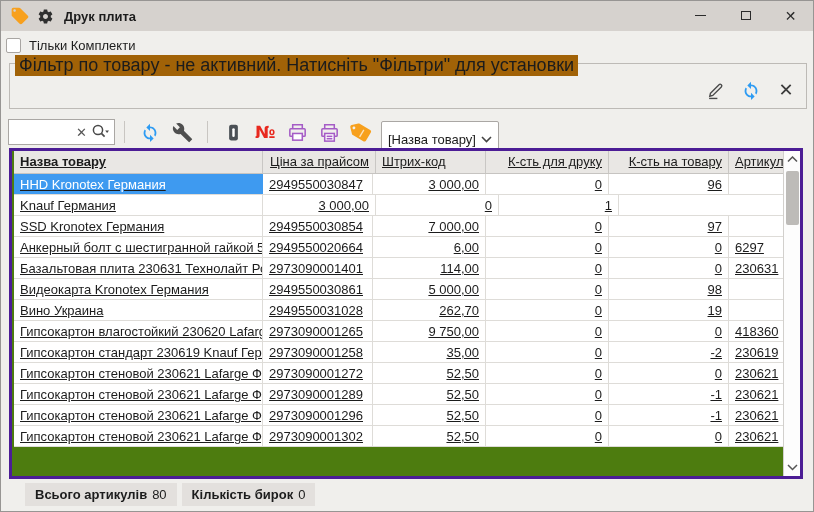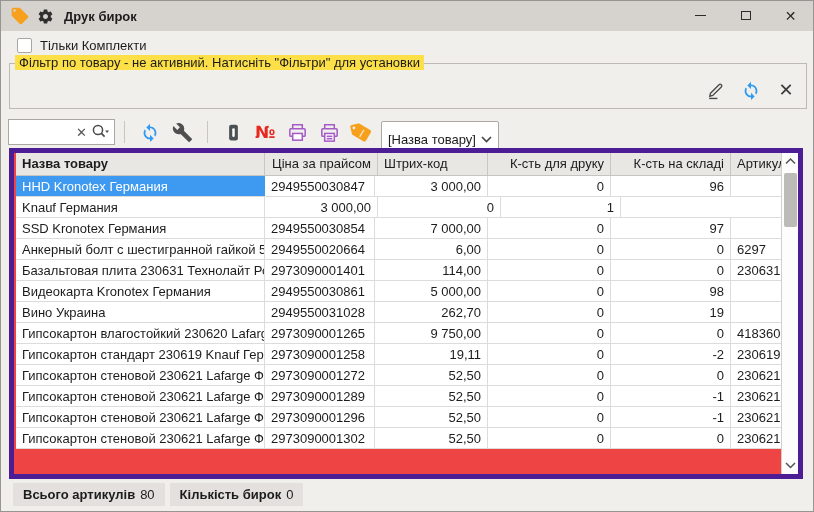--- a/index.html
+++ b/index.html
@@ -14,76 +14,76 @@
   .titlebar{position:absolute;left:0;top:0;width:100%;height:30px;background:#d6d2ce;display:flex;align-items:center;}
   .titlebar .appicon{width:20px;height:20px;margin-left:9px;}
   .titlebar .gear{width:17px;height:17px;margin-left:7px;}
   .titlebar .title{margin-left:10px;font-size:13px;font-weight:bold;}
   .winbtns{position:absolute;right:0;top:0;height:30px;display:flex;}
   .winbtn{width:45px;height:29px;display:flex;align-items:center;justify-content:center;cursor:default;}
   .minglyph{width:11px;height:1.5px;background:#2b2b2b;}
   .maxglyph{width:10px;height:9px;border:1.4px solid #2b2b2b;}
   .closeglyph{font-size:14px;color:#2b2b2b;line-height:1;}
   
-  .chkrow{position:absolute;left:16px;top:37px;display:flex;align-items:flex-end;}
+  .chkrow{position:absolute;left:5px;top:37px;display:flex;align-items:flex-end;}
   .chkbox{width:15px;height:15px;background:#fff;border:1px solid #a9a6a3;border-radius:2px;}
   .chklabel{margin-left:8px;font-size:13px;}
   
   .groupbox{position:absolute;left:8px;top:62px;width:798px;height:46px;border:1px solid #bdbab6;}
-  .grouplabel{position:absolute;left:5px;top:-9px;background:#fde047;padding:0 4px;font-size:13px;white-space:nowrap;}
+  .grouplabel{position:absolute;left:5px;top:-9px;background:#a16207;padding:0 4px;font-size:18px;white-space:nowrap;}
   .groupicons{position:absolute;right:8px;bottom:6px;display:flex;align-items:center;gap:11px;}
   .gicon{width:24px;height:24px;display:flex;align-items:center;justify-content:center;}
   .xglyph{font-size:18px;color:#3c3c3c;line-height:1;}
   
   .toolbar{position:absolute;left:0;top:116px;width:100%;height:30px;display:flex;align-items:center;}
   .searchbox{margin-left:7px;width:107px;height:26px;background:#fff;border:1px solid #aaa7a4;display:flex;align-items:center;}
   .searchval{flex:1;border:0;outline:0;background:transparent;font:13px "Liberation Sans",sans-serif;min-width:0;padding:0 0 0 5px;}
   .clearx{font-size:13px;color:#555;padding:0 4px;}
   .magwrap{display:flex;align-items:center;padding-right:4px;}
   .tsep{width:1px;height:22px;background:#c9c6c2;margin:0 9px;}
   .ticon{width:26px;height:26px;display:flex;align-items:center;justify-content:center;margin:0 3px;}
   .numicon{font-size:17px;font-weight:bold;color:#e8281e;font-family:"DejaVu Sans",sans-serif;}
   .combo{width:118px;height:37px;background:#fff;border:1px solid #aaa7a4;border-radius:2px;display:flex;align-items:center;margin-left:4px;margin-top:15px;}
   .comboval{flex:1;font-size:13px;padding-left:6px;white-space:nowrap;overflow:hidden;}
   .combochv{padding-right:6px;display:flex;align-items:center;}
   
-  .table{position:absolute;left:8px;top:147px;width:794px;height:331px;border:5px solid #4c1d95;background:#ef4444;display:flex;}
+  .table{position:absolute;left:8px;top:147px;width:794px;height:331px;border:3px solid #4c1d95;background:#4d7c0f;display:flex;text-decoration:underline;}
   .tmain{flex:1;overflow:hidden;padding-left:2px;}
   .thead{display:flex;height:23px;background:#e9e7e4;border-bottom:1px solid #c6c4c1;}
   .hcell{font-size:13px;line-height:22px;padding:0 6px;border-right:1px solid #c9c7c4;white-space:nowrap;overflow:hidden;}
   .hcell.bold{font-weight:bold;}
   .trow{display:flex;height:21px;border-bottom:1px solid #dedcd8;background:#fff;}
   .tcell{font-size:13px;line-height:22.5px;padding:0 6px;border-right:1px solid #dedcd8;white-space:nowrap;overflow:hidden;}
   .a-right{text-align:right;}
   .c0{width:249px;}.c1{width:110px;}.c2{width:113px;}.c3{width:123px;}.c4{width:120px;}.c5{flex:1;border-right:0 !important;}
   .tcell.sel{background:#3e9af0;color:#fff;border-right-color:#3e9af0;}
   
   .vscroll{width:17px;border-left:1px solid #d2d0cd;position:relative;background:#fdfdfd;}
   .sarrow{position:absolute;left:0;width:16px;height:17px;display:flex;align-items:center;justify-content:center;}
   .sarrow.up{top:0;} .sarrow.down{bottom:0;}
   .sthumb{position:absolute;left:1.5px;top:20px;width:13px;height:54px;background:#bdbbb8;border-radius:2px;}
   
-  .statusbar{position:absolute;left:0;top:480px;width:100%;height:26px;display:flex;align-items:center;padding-left:12px;gap:5px;}
+  .statusbar{position:absolute;left:0;top:480px;width:100%;height:26px;display:flex;align-items:center;padding-left:24px;gap:5px;}
   .chip{background:#e3e0dd;height:23px;display:flex;align-items:center;padding:0 10px;font-size:13px;gap:5px;white-space:nowrap;}
   .chip .lbl{font-weight:bold;}
   svg{display:block;}
 </style>
 </head>
 <body>
 
 <div id="win">
 
   <div class="titlebar">
     <svg class="appicon" viewBox="0 0 24 24">
       <path fill="#f7a01d" fill-rule="evenodd" d="M21.41 11.58l-9-9C12.05 2.22 11.55 2 11 2H4c-1.1 0-2 .9-2 2v7c0 .55.22 1.05.59 1.42l9 9c.36.36.86.58 1.41.58.55 0 1.05-.22 1.41-.59l7-7c.37-.36.59-.86.59-1.41 0-.55-.23-1.06-.59-1.42zM5.5 7C4.67 7 4 6.33 4 5.5S4.67 4 5.5 4 7 4.67 7 5.5 6.33 7 5.5 7z"></path>
     </svg>
     <svg class="gear" viewBox="0 0 24 24">
       <path fill="#2f2f2f" d="M19.4 13c.04-.33.06-.66.06-1s-.02-.67-.06-1l2.1-1.65c.19-.15.24-.42.12-.64l-2-3.46c-.12-.22-.39-.3-.61-.22l-2.48 1c-.52-.4-1.08-.73-1.69-.98l-.38-2.65C14.43 2.17 14.22 2 14 2h-4c-.22 0-.43.17-.46.4l-.38 2.65c-.61.25-1.17.59-1.69.98l-2.48-1c-.22-.08-.49 0-.61.22l-2 3.46c-.12.22-.07.49.12.64L4.6 11c-.04.33-.06.66-.06 1s.02.67.06 1l-2.1 1.65c-.19.15-.24.42-.12.64l2 3.46c.12.22.39.3.61.22l2.48-1c.52.4 1.08.73 1.69.98l.38 2.65c.03.23.24.4.46.4h4c.22 0 .43-.17.46-.4l.38-2.65c.61-.25 1.17-.59 1.69-.98l2.48 1c.22.08.49 0 .61-.22l2-3.46c.12-.22.07-.49-.12-.64L19.4 13zM12 15.5c-1.93 0-3.5-1.57-3.5-3.5s1.57-3.5 3.5-3.5 3.5 1.57 3.5 3.5-1.57 3.5-3.5 3.5z"></path>
     </svg>
-    <span class="title">Друк бирок</span>
+    <span class="title">Друк плита</span>
     <div class="winbtns">
       <div class="winbtn">
           <span class="minglyph"></span>
         </div>
       <div class="winbtn">
           <span class="maxglyph"></span>
         </div>
       <div class="winbtn">
           <span class="closeglyph">✕</span>
         </div>
@@ -184,21 +184,21 @@
     </div>
   </div>
 
   <div class="table">
     <div class="tmain">
       <div class="thead">
           <div class="hcell c0 a-left bold">Назва товару</div>
           <div class="hcell c2 a-right">Ціна за прайсом</div>
           <div class="hcell c1 a-left">Штрих-код</div>
           <div class="hcell c3 a-right">К-сть для друку</div>
-          <div class="hcell c4 a-right">К-сть на складі</div>
+          <div class="hcell c4 a-right">К-сть на товару</div>
           <div class="hcell c5 a-left">Артикул</div>
         </div>
       <div>
           <div class="trow">
             <div class="tcell c0 a-left sel">HHD Kronotex Германия</div>
             <div class="tcell c1 a-left">2949550030847</div>
             <div class="tcell c2 a-right">3 000,00</div>
             <div class="tcell c3 a-right">0</div>
             <div class="tcell c4 a-right">96</div>
             <div class="tcell c5 a-left"></div>
@@ -254,21 +254,21 @@
             <div class="tcell c0 a-left">Гипсокартон влагостойкий 230620 Lafarge Ф...</div>
             <div class="tcell c1 a-left">2973090001265</div>
             <div class="tcell c2 a-right">9 750,00</div>
             <div class="tcell c3 a-right">0</div>
             <div class="tcell c4 a-right">0</div>
             <div class="tcell c5 a-left">418360</div>
           </div>
           <div class="trow">
             <div class="tcell c0 a-left">Гипсокартон стандарт 230619 Knauf Германи...</div>
             <div class="tcell c1 a-left">2973090001258</div>
-            <div class="tcell c2 a-right">19,11</div>
+            <div class="tcell c2 a-right">35,00</div>
             <div class="tcell c3 a-right">0</div>
             <div class="tcell c4 a-right">-2</div>
             <div class="tcell c5 a-left">230619</div>
           </div>
           <div class="trow">
             <div class="tcell c0 a-left">Гипсокартон стеновой 230621 Lafarge Франц...</div>
             <div class="tcell c1 a-left">2973090001272</div>
             <div class="tcell c2 a-right">52,50</div>
             <div class="tcell c3 a-right">0</div>
             <div class="tcell c4 a-right">0</div>

